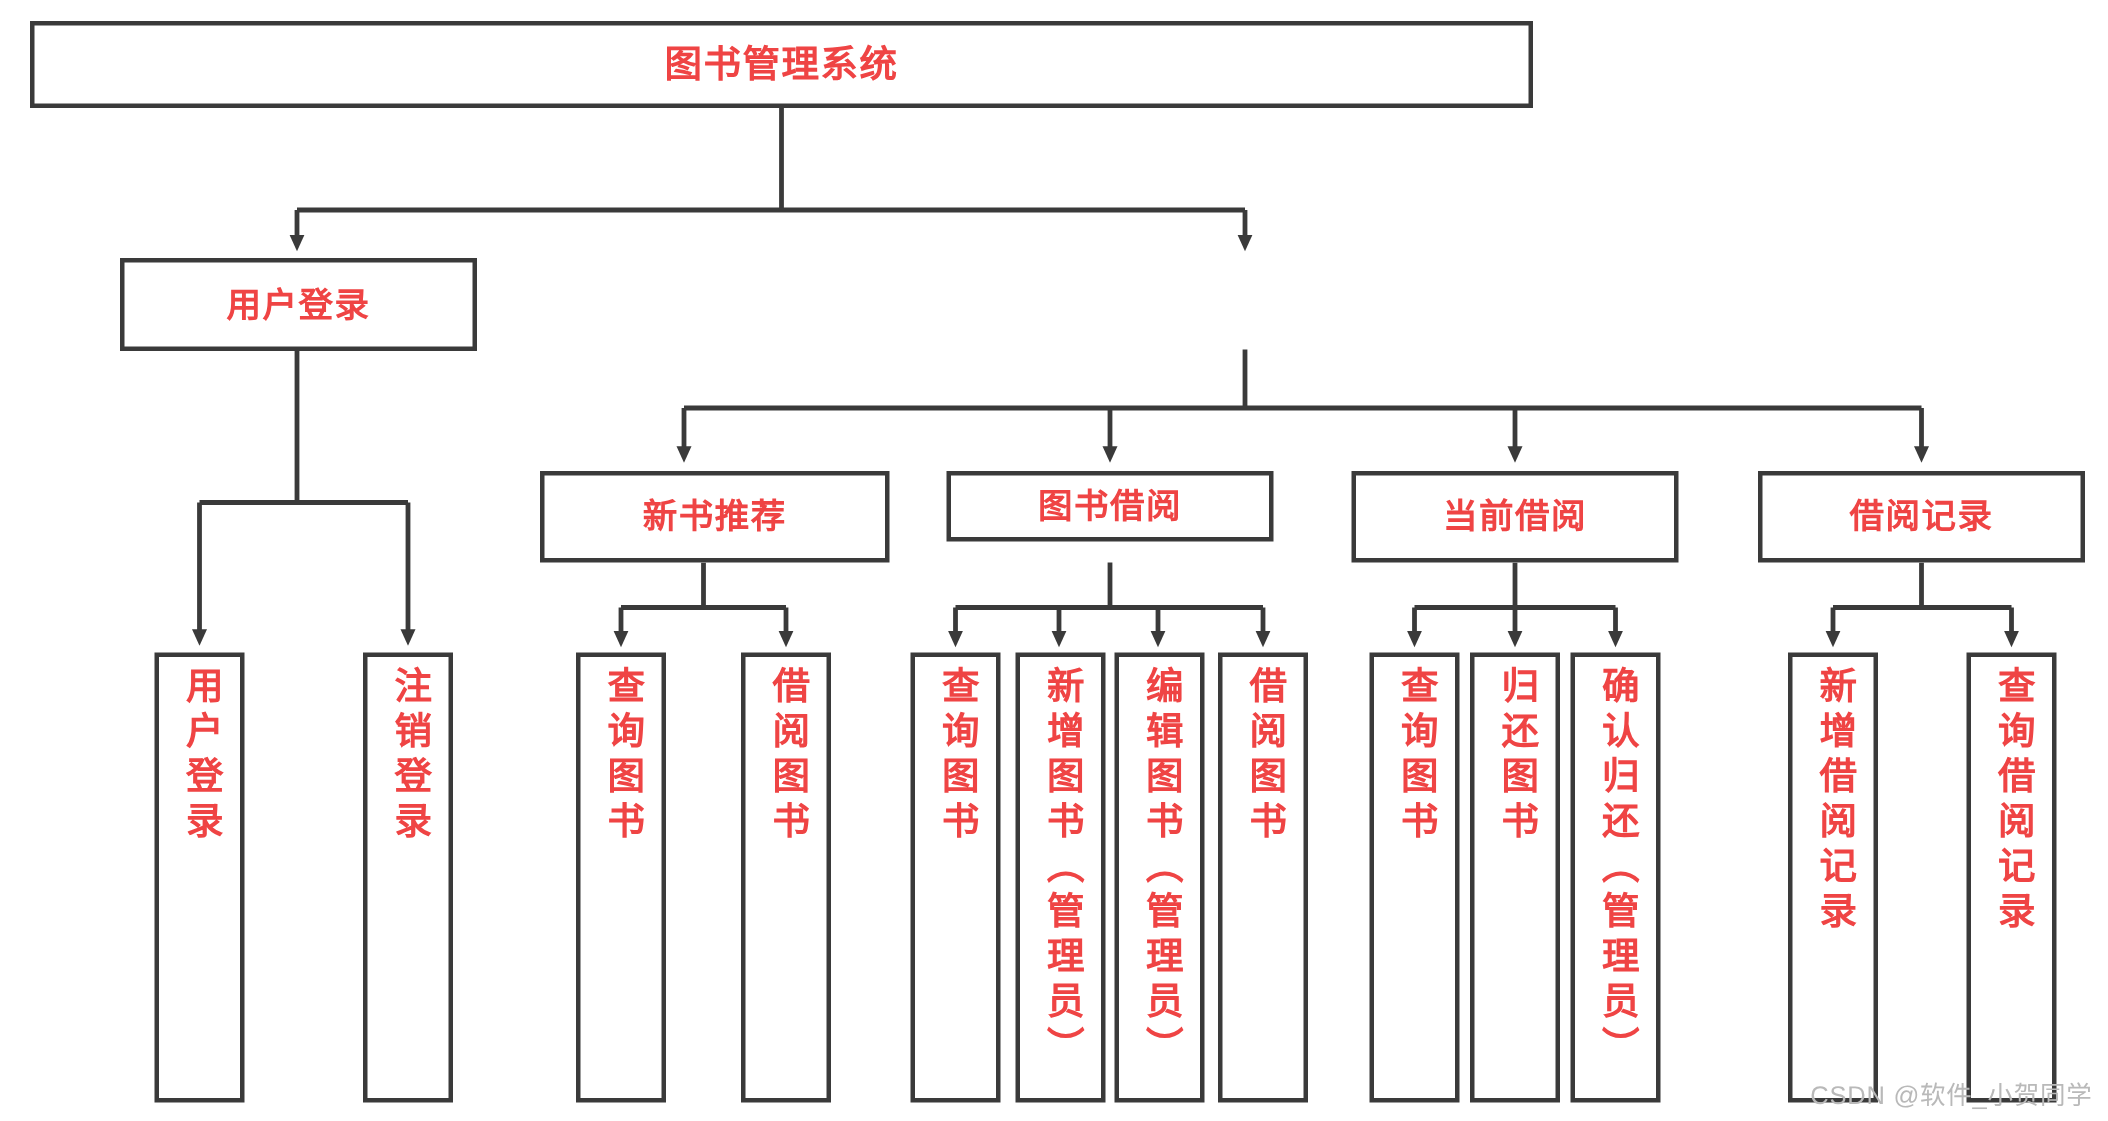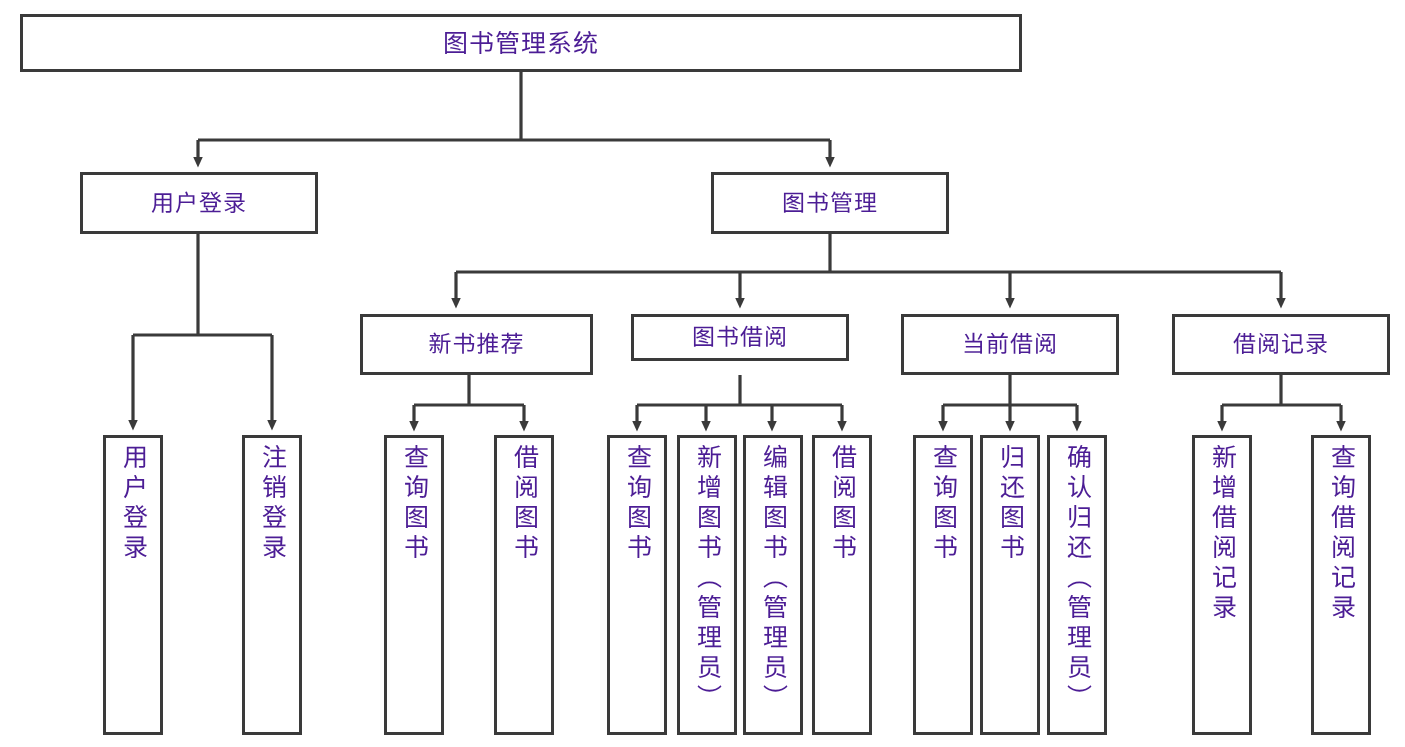--- a/index.html
+++ b/index.html
@@ -25,21 +25,22 @@
     align-items:center;
     justify-content:center;
     color:#222222;
     z-index:3;
   }
   .node .lbl{
     font-size:23px;
     line-height:1.15;
     letter-spacing:1px;
     white-space:nowrap;
-    color:#4c1d95;
+    color:#ef4444;
+    font-weight:bold;
   }
   .node.leaf{
     border-width:3px;
     align-items:flex-start;
     justify-content:center;
     padding-top:6px;
   }
   .node.leaf .lbl{
     writing-mode:vertical-rl;
     text-orientation:upright;
@@ -121,23 +122,20 @@
     </g>
   </svg>
 
   <div class="node root" style="left:20px;top:14px;width:1002px;height:58px;">
     <span class="lbl">图书管理系统</span>
   </div>
 
   <div class="node" style="left:80px;top:172px;width:238px;height:62px;">
     <span class="lbl">用户登录</span>
   </div>
-  <div class="node" style="left:711px;top:172px;width:238px;height:62px;">
-    <span class="lbl">图书管理</span>
-  </div>
 
   <div class="node" style="left:360px;top:314px;width:233px;height:61px;">
     <span class="lbl">新书推荐</span>
   </div>
   <div class="node" style="left:631px;top:314px;width:218px;height:47px;">
     <span class="lbl">图书借阅</span>
   </div>
   <div class="node" style="left:1172px;top:314px;width:218px;height:61px;">
     <span class="lbl">借阅记录</span>
   </div>
@@ -182,14 +180,15 @@
     <span class="lbl">确认归还（管理员）</span>
   </div>
 
   <div class="node leaf" style="left:1192px;top:435px;width:60px;height:300px;">
     <span class="lbl">新增借阅记录</span>
   </div>
   <div class="node leaf" style="left:1311px;top:435px;width:60px;height:300px;">
     <span class="lbl">查询借阅记录</span>
   </div>
 
+  <div class="watermark">CSDN @软件_小贺同学</div>
 
 </div>
 
 </body></html>

